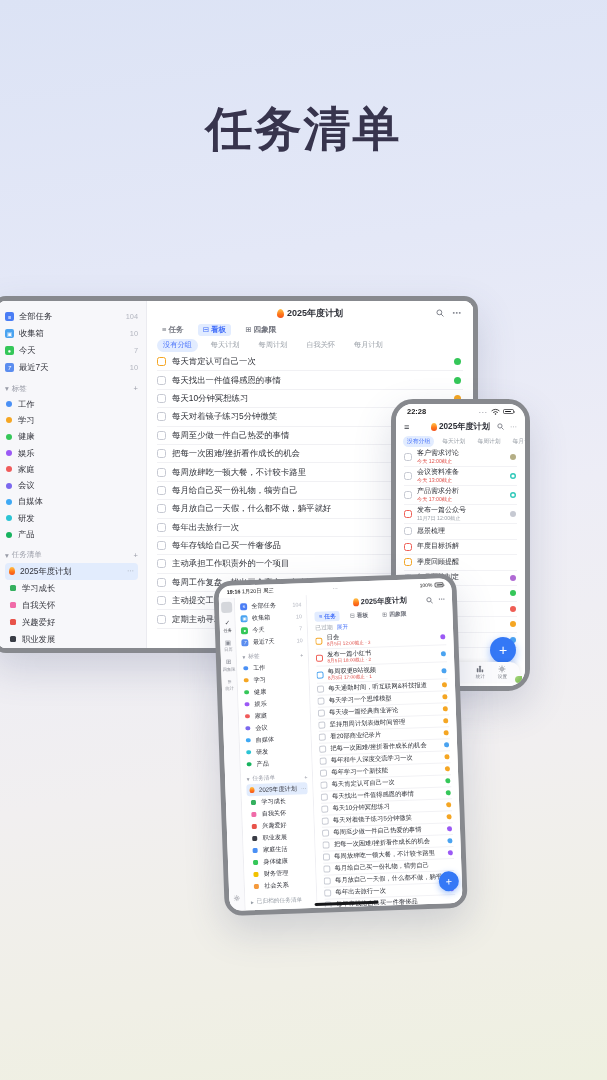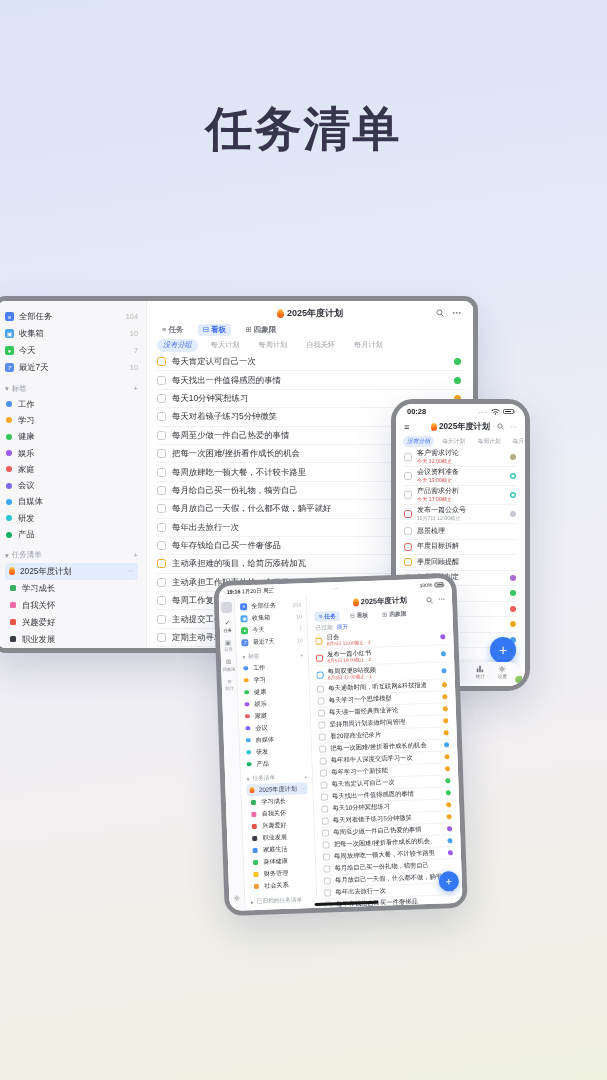--- a/index.html
+++ b/index.html
@@ -16,21 +16,21 @@
 
   
   .fire { display:inline-block; width:6px; height:8px; flex:0 0 auto;
     background:linear-gradient(180deg,#ffc24a 0%,#ff7a1a 55%,#f4511e 100%);
     border-radius:50% 50% 48% 52% / 62% 62% 38% 38%; }
   .cb { display:inline-block; flex:0 0 auto; border:1.2px solid #c6c9d2; background:#fff; border-radius:2.5px; }
   .dot { display:inline-block; flex:0 0 auto; border-radius:50%; background:currentColor; margin-left:auto; }
   .dot.hollow { background:#fff; box-shadow:inset 0 0 0 1.4px currentColor; }
   .sub { color:#e0524c; }
   .chip { color:#9aa0a8; white-space:nowrap; }
-  .chip.sel { background:#e2ecff; color:#4772fa;font-style:italic; }
+  .chip.sel { background:#e2ecff; color:#4772fa; }
   .tab { color:#70737d; display:inline-flex; align-items:center; gap:2px; white-space:nowrap; }
   .tab.sel { background:#e2ecff; color:#4772fa; }
   .more-glyph { color:#8b8e97; }
   .batt { position:relative; display:inline-block; width:11px; height:5.5px; border:1px solid rgba(20,20,25,.65); border-radius:1.5px; }
   .batt::before { content:""; position:absolute; left:1px; top:1px; bottom:1px; width:6px; background:#17181c; border-radius:.5px; }
   .batt::after { content:""; position:absolute; right:-2.4px; top:1.2px; width:1.4px; height:2.4px; background:rgba(20,20,25,.55); border-radius:0 1px 1px 0; }
 
   
   .desktop { left:-8px; top:296px; width:486px; height:357px; border-radius:14px; z-index:1; }
   .desktop .screen { border-radius:9px; }
@@ -376,25 +376,20 @@
               <span>每年出去旅行一次</span>
               <span class="dot" style="color: rgb(155, 89, 245);"></span>
             </div>
 
             <div class="d-task">
               <span class="cb" style="border-color: rgb(198, 201, 210);"></span>
               <span>每年存钱给自己买一件奢侈品</span>
 
             </div>
 
-            <div class="d-task">
-              <span class="cb" style="border-color: rgb(245, 166, 35);"></span>
-              <span>主动承担难的项目，给简历添砖加瓦</span>
-              <span class="dot" style="color: rgb(245, 166, 35);"></span>
-            </div>
 
             <div class="d-task">
               <span class="cb" style="border-color: rgb(198, 201, 210);"></span>
               <span>主动承担工作职责外的一个项目</span>
 
             </div>
 
             <div class="d-task">
               <span class="cb" style="border-color: rgb(198, 201, 210);"></span>
               <span>每周工作复盘，找出三个亮点一个改进点</span>
@@ -413,21 +408,21 @@
 
             </div>
           </div>
       </div>
     </div>
   </div>
 
   <div class="device phone">
     <div class="screen">
       <div class="p-status">
-        <span>00:28</span>
+        <span>22:28</span>
         <span class="right">
           <span class="p-sig">···</span>
           <svg width="9" height="7" viewBox="0 0 12 9">
               <path d="M1.2 3.4 A7 7 0 0 1 10.8 3.4" fill="none" stroke="#1c1c1e" stroke-width="1.1" stroke-linecap="round"></path>
               <path d="M3.3 5.6 A4 4 0 0 1 8.7 5.6" fill="none" stroke="#1c1c1e" stroke-width="1.1" stroke-linecap="round"></path>
               <circle cx="6" cy="7.7" r="1" fill="#1c1c1e"></circle>
             </svg>
           <span class="batt"></span>
         </span>
       </div>

